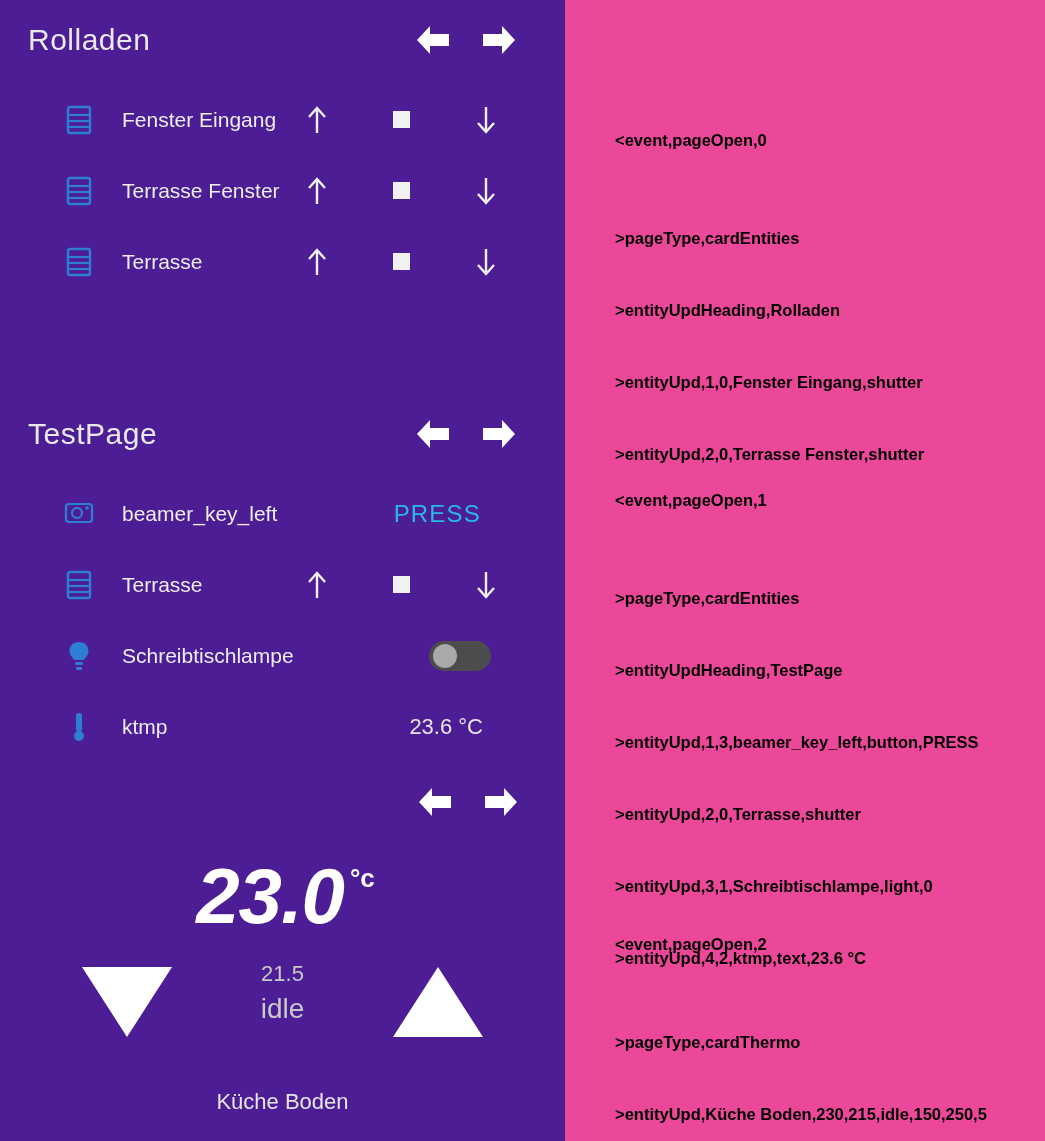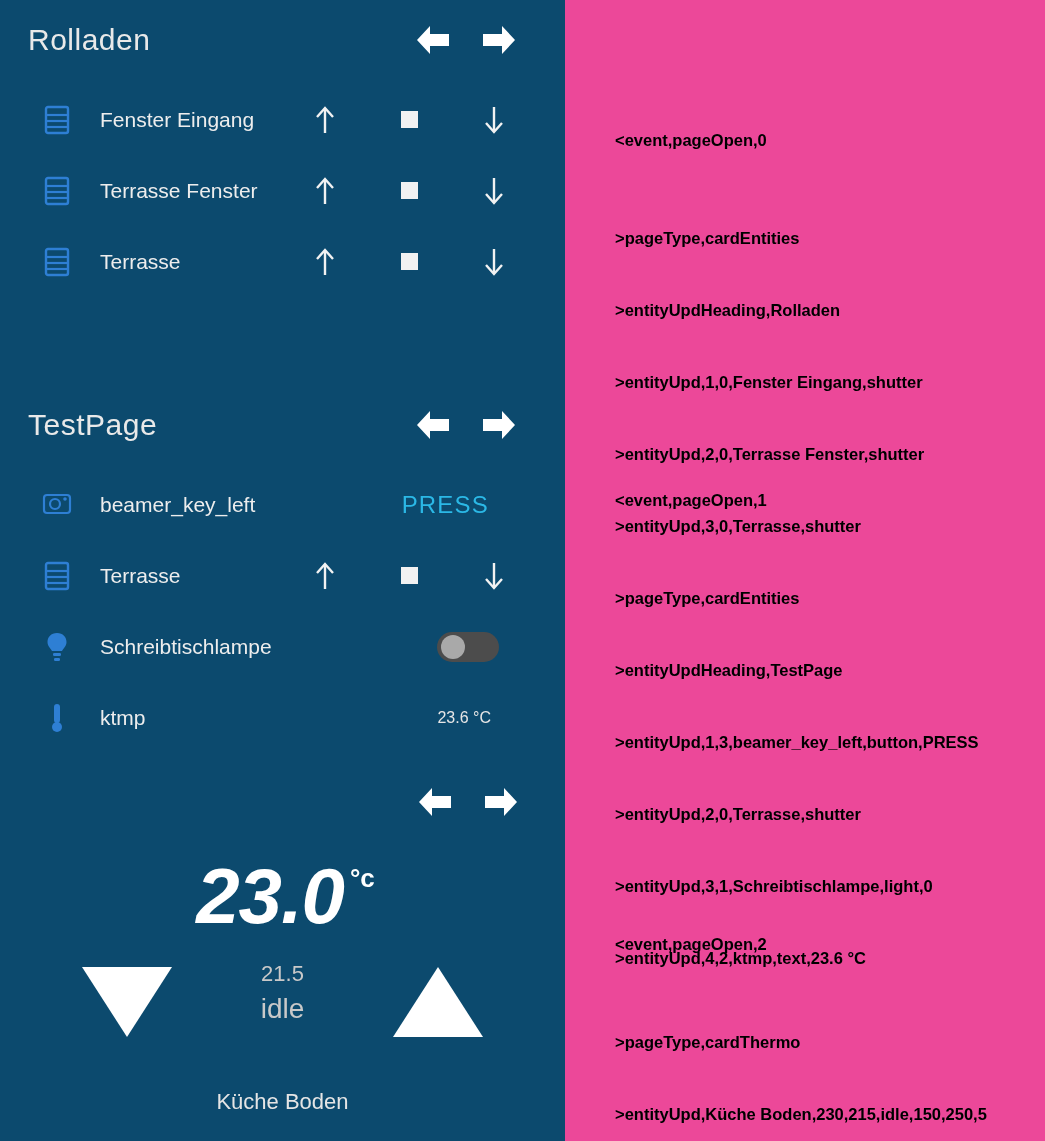--- a/index.html
+++ b/index.html
@@ -16,31 +16,31 @@
   }
   .page {
     position: absolute;
     inset: 0;
     display: flex;
   }
   
   .device {
     width: 565px;
     height: 1141px;
-    background: #0c4a6e;
+    background: #4c1d95;
     position: relative;
     flex: 0 0 565px;
   }
   .card {
     position: absolute;
     left: 0;
     width: 565px;
   }
   .card-entities-1 { top: 0; height: 400px; }
-  .card-entities-2 { top: 385px; height: 370px; }
+  .card-entities-2 { top: 394px; height: 370px; }
   .card-thermo     { top: 765px; height: 376px; }
 
   .card-head {
     display: flex;
     align-items: center;
     height: 80px;
     padding: 0 24px 0 28px;
     box-sizing: border-box;
   }
   .card-title {
@@ -63,22 +63,23 @@
     position: relative;
     cursor: pointer;
   }
   .arrow svg { display: block; }
 
   .rows { padding: 4px 0 0 0; }
   .row {
     display: flex;
     align-items: center;
     height: 71px;
-    padding: 0 26px 0 34px;
+    padding: 0 34px 0 34px;
     box-sizing: border-box;
+    margin-left: 22px;
   }
   .row-icon {
     width: 46px;
     flex: 0 0 46px;
     display: flex;
     align-items: center;
     justify-content: center;
   }
   .row-label {
     color: #ededed;
@@ -110,21 +111,21 @@
   }
   .press-label {
     color: #2bb8e6;
     font-size: 24px;
     letter-spacing: 1.2px;
     padding-right: 50px;
     cursor: pointer;
   }
   .value-label {
     color: #e6e6e6;
-    font-size: 16px;
+    font-size: 22px;
     padding-right: 48px;
   }
   .toggle {
     width: 62px;
     height: 30px;
     border-radius: 16px;
     background: #4c4c4c;
     position: relative;
     margin-right: 40px;
     cursor: pointer;
@@ -467,21 +468,20 @@
   </div>
 
   <div class="log">
 
     <div class="log-block blk0">
       <span class="lead">&lt;event,pageOpen,0</span>
       <span class="line">&gt;pageType,cardEntities</span>
       <span class="line">&gt;entityUpdHeading,Rolladen</span>
       <span class="line">&gt;entityUpd,1,0,Fenster Eingang,shutter</span>
       <span class="line">&gt;entityUpd,2,0,Terrasse Fenster,shutter</span>
-      <span class="line">&gt;entityUpd,3,0,Terrasse,shutter</span>
     </div>
 
     <div class="log-block blk1">
       <span class="lead">&lt;event,pageOpen,1</span>
       <span class="line">&gt;pageType,cardEntities</span>
       <span class="line">&gt;entityUpdHeading,TestPage</span>
       <span class="line">&gt;entityUpd,1,3,beamer_key_left,button,PRESS</span>
       <span class="line">&gt;entityUpd,2,0,Terrasse,shutter</span>
       <span class="line">&gt;entityUpd,3,1,Schreibtischlampe,light,0</span>
       <span class="line">&gt;entityUpd,4,2,ktmp,text,23.6 °C</span>

